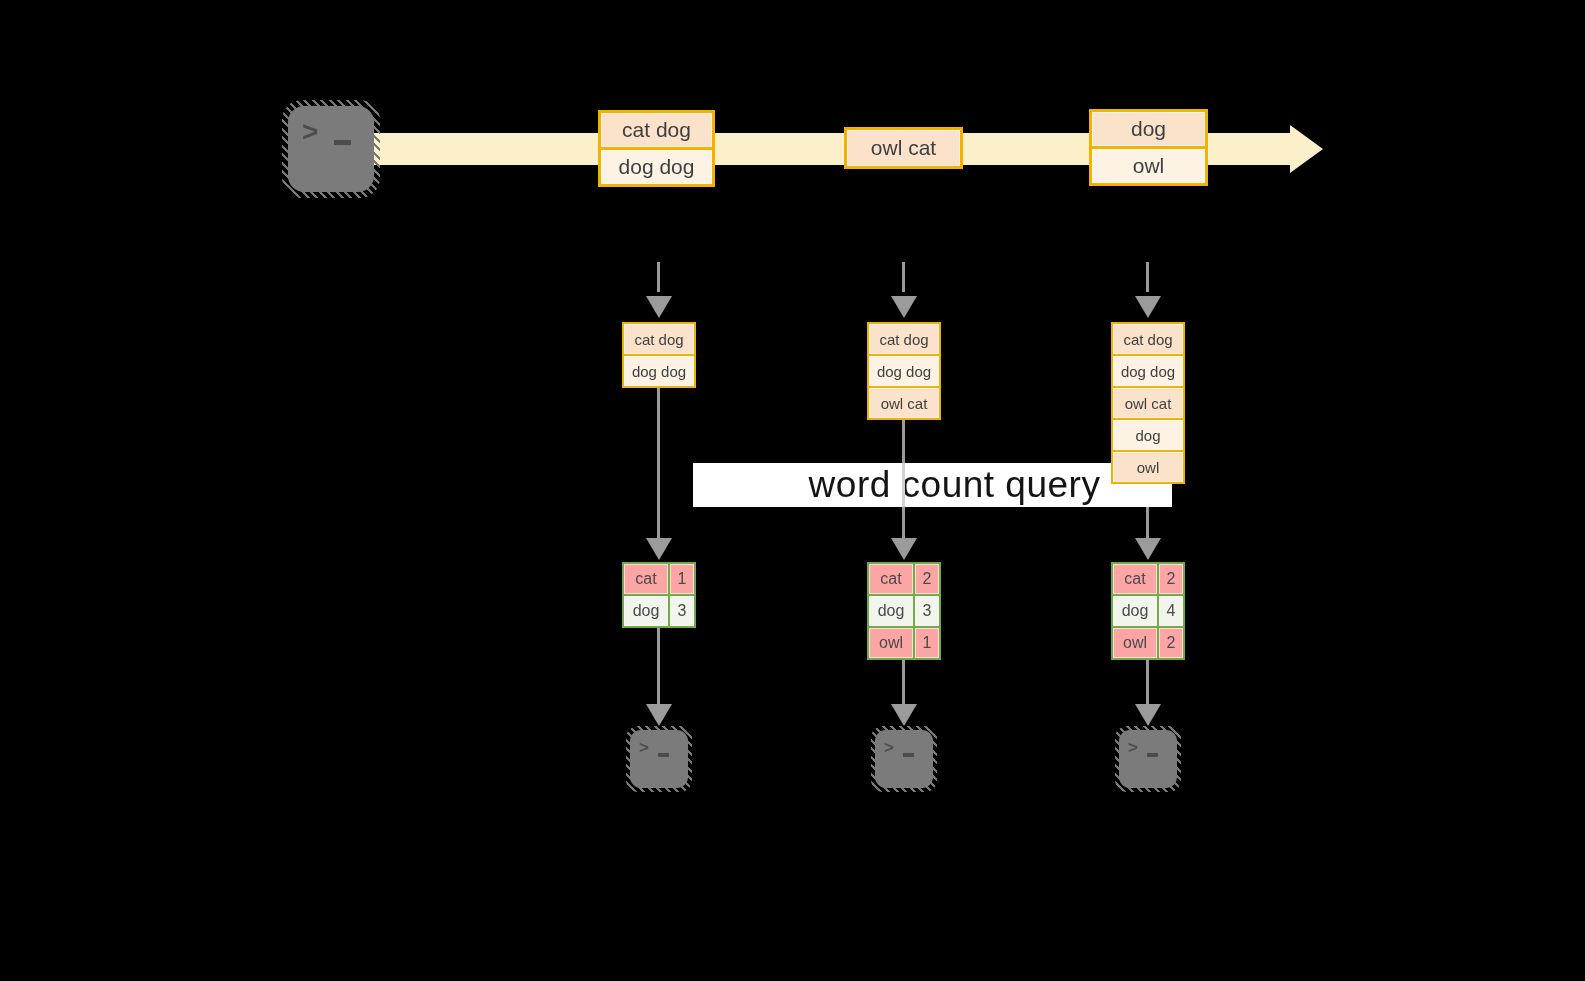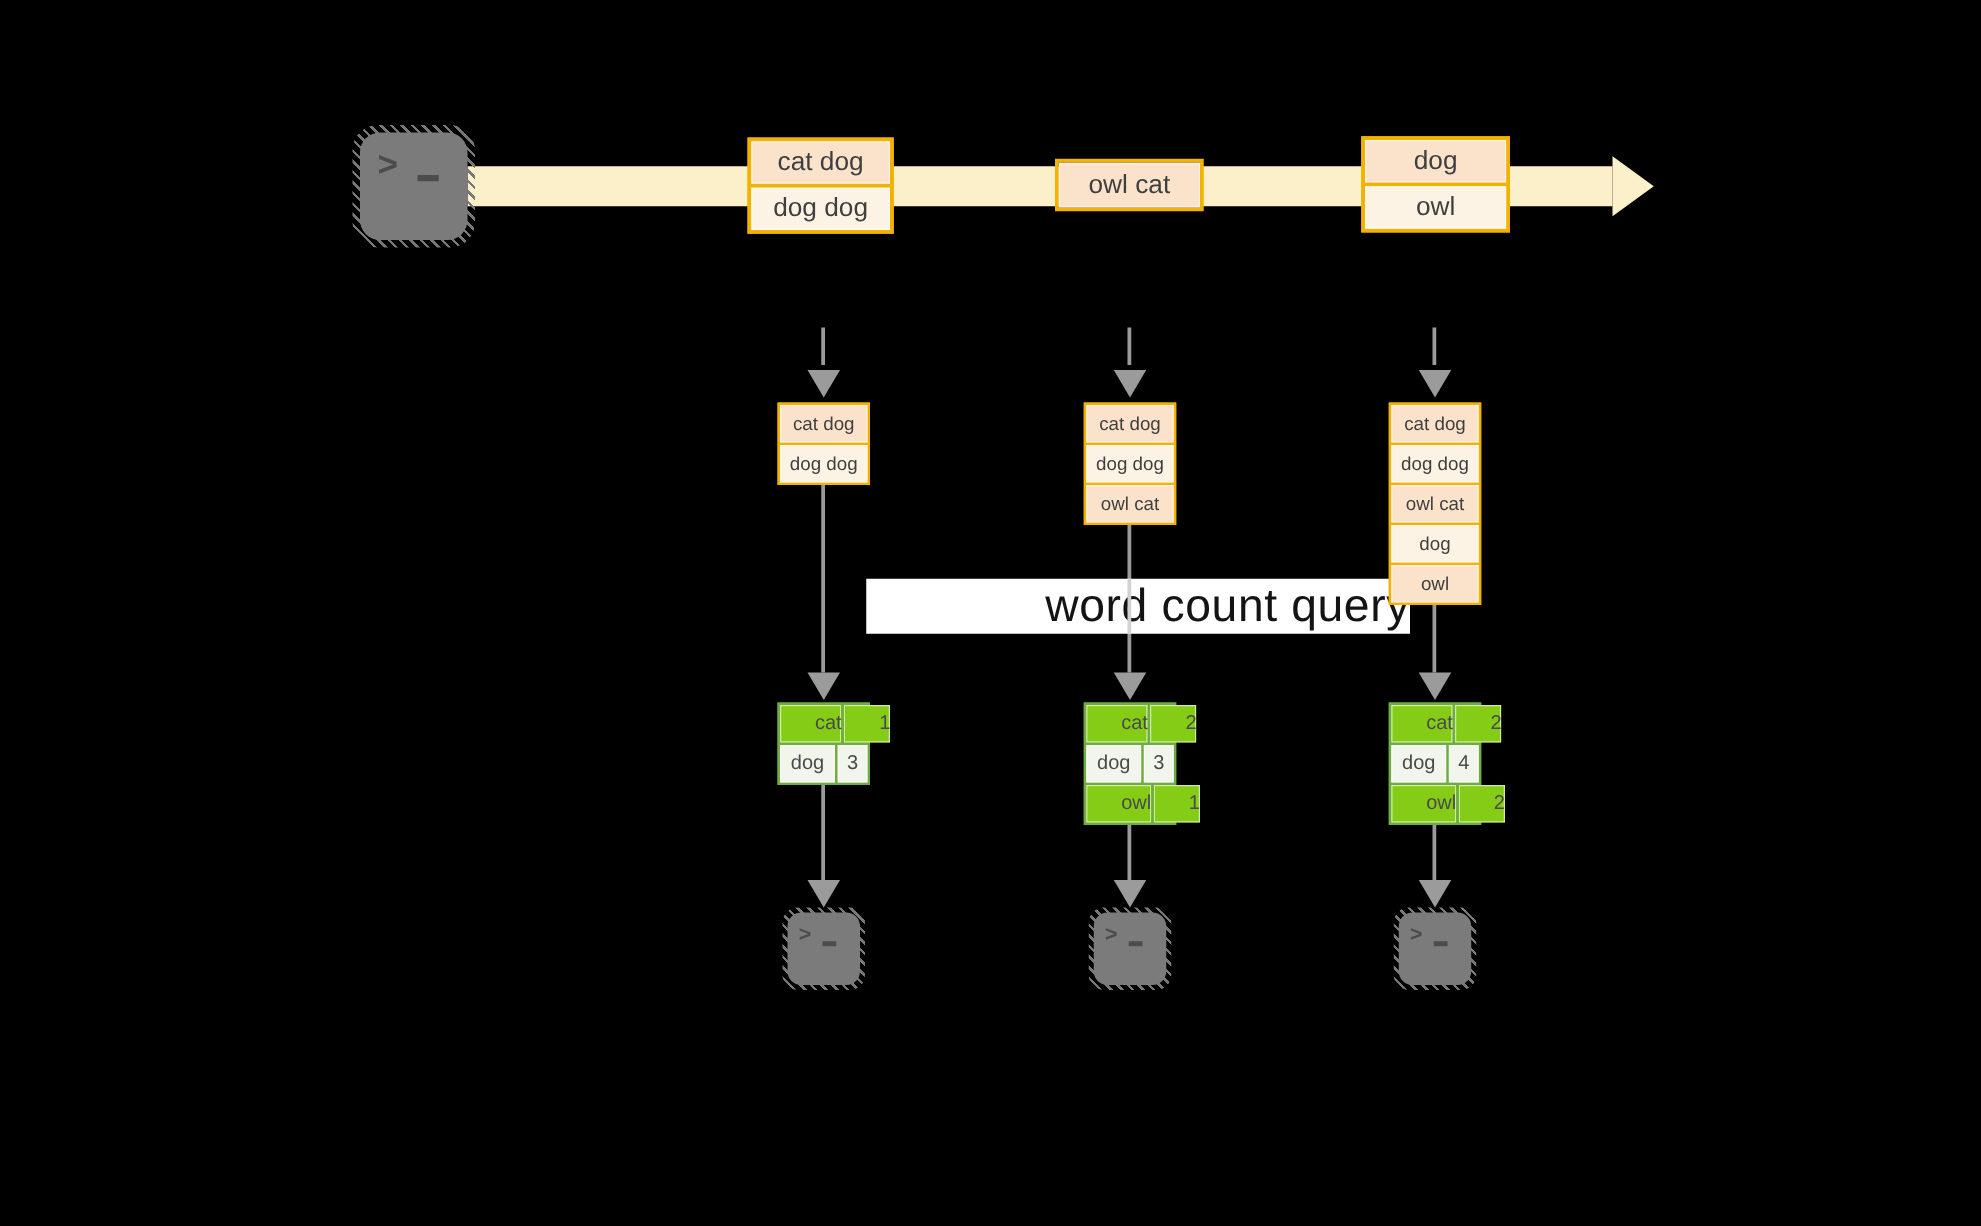--- a/index.html
+++ b/index.html
@@ -24,32 +24,32 @@
   .cell-big{height:34px;}
   .cell-one{height:36px;}
   .cell-sm{height:30px;}
 
   
   .vline{width:3px;background:#9b9b9b;z-index:3;}
   .vhead{width:0;height:0;border-left:13px solid transparent;border-right:13px solid transparent;
          border-top:22px solid #9b9b9b;z-index:3;}
 
   
-  .qband{background:#ffffff;display:flex;align-items:center;justify-content:flex-end;z-index:4;}
+  .qband{background:#ffffff;display:flex;align-items:center;justify-content:center;z-index:4;padding-left:44px;}
   .qband span{font-size:37px;font-weight:300;color:#141414;letter-spacing:.5px;}
   .qline{width:3px;background:#d2d2d2;z-index:5;}
 
   
   .gtable{border:2px solid #6fad44;background:#6fad44;display:flex;flex-direction:column;gap:2px;z-index:6;}
   .grow{display:flex;gap:2px;height:30px;}
   .gword{width:44px;display:flex;align-items:center;justify-content:center;font-size:16px;
          box-shadow:inset 0 0 0 1px rgba(255,255,255,.6);color:#4a4a4a;}
   .gnum{width:24px;display:flex;align-items:center;justify-content:center;font-size:16px;
         box-shadow:inset 0 0 0 1px rgba(255,255,255,.6);color:#4a4a4a;}
-  .gfill-a{background:#84cc16;padding-left:28px;}
+  .gfill-a{background:#fca5a5;}
   .gfill-b{background:#f2f5ec;}
 
   
   .term{background:repeating-linear-gradient(45deg,#787878 0 2px,transparent 2px 6px);z-index:2;}
   .term-big{border-radius:20px;}
   .term-sm{border-radius:12px;}
   .term-inner{position:absolute;background:#7b7b7b;}
   .term-gt{position:absolute;font-weight:700;color:#4c4c4c;line-height:1;}
   .term-us{position:absolute;background:#4c4c4c;}
 </style>

